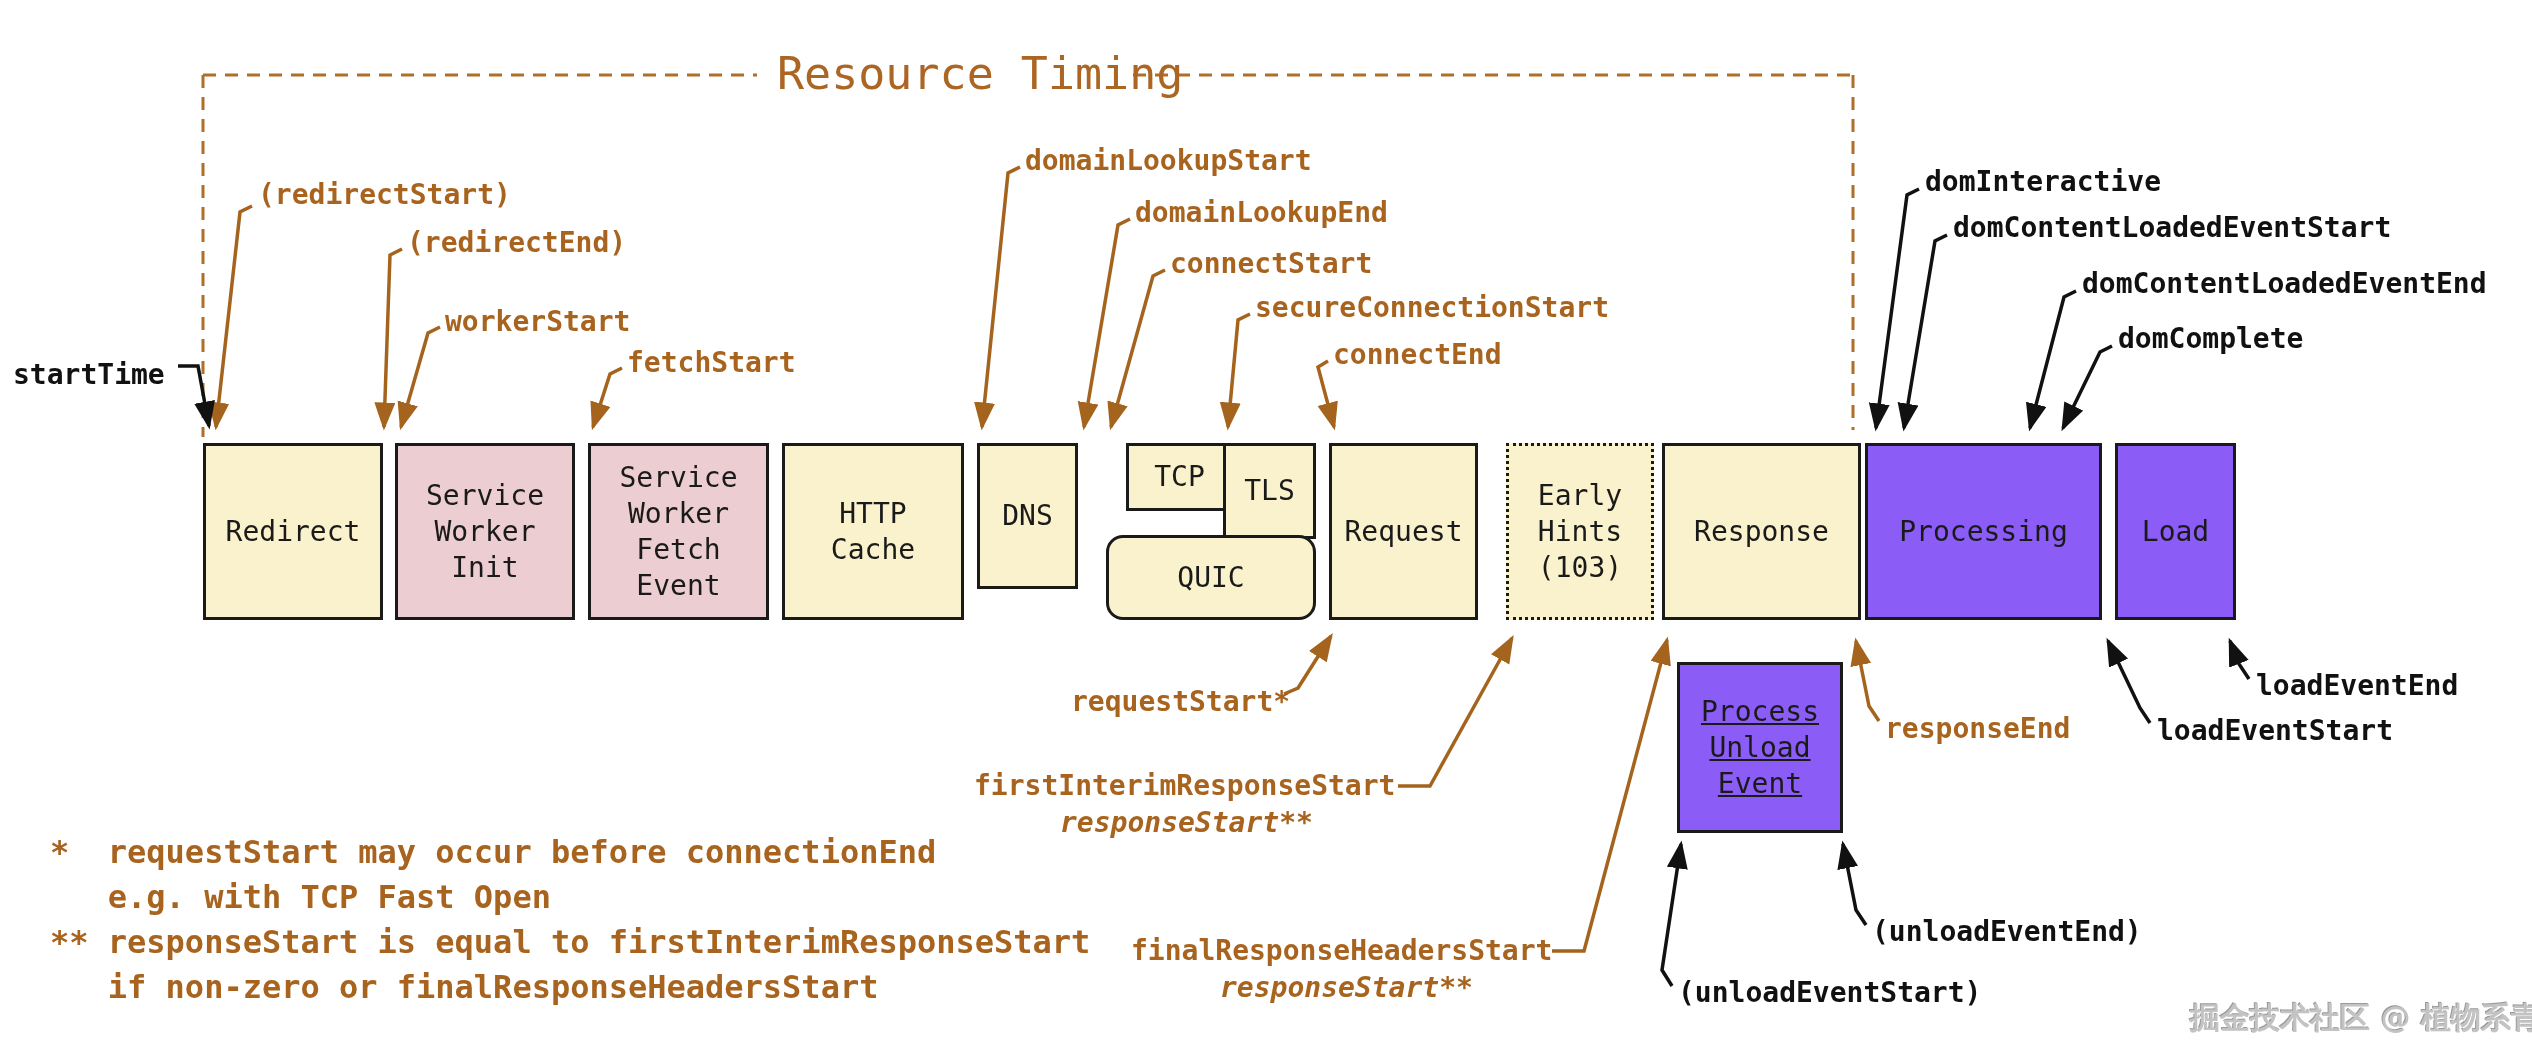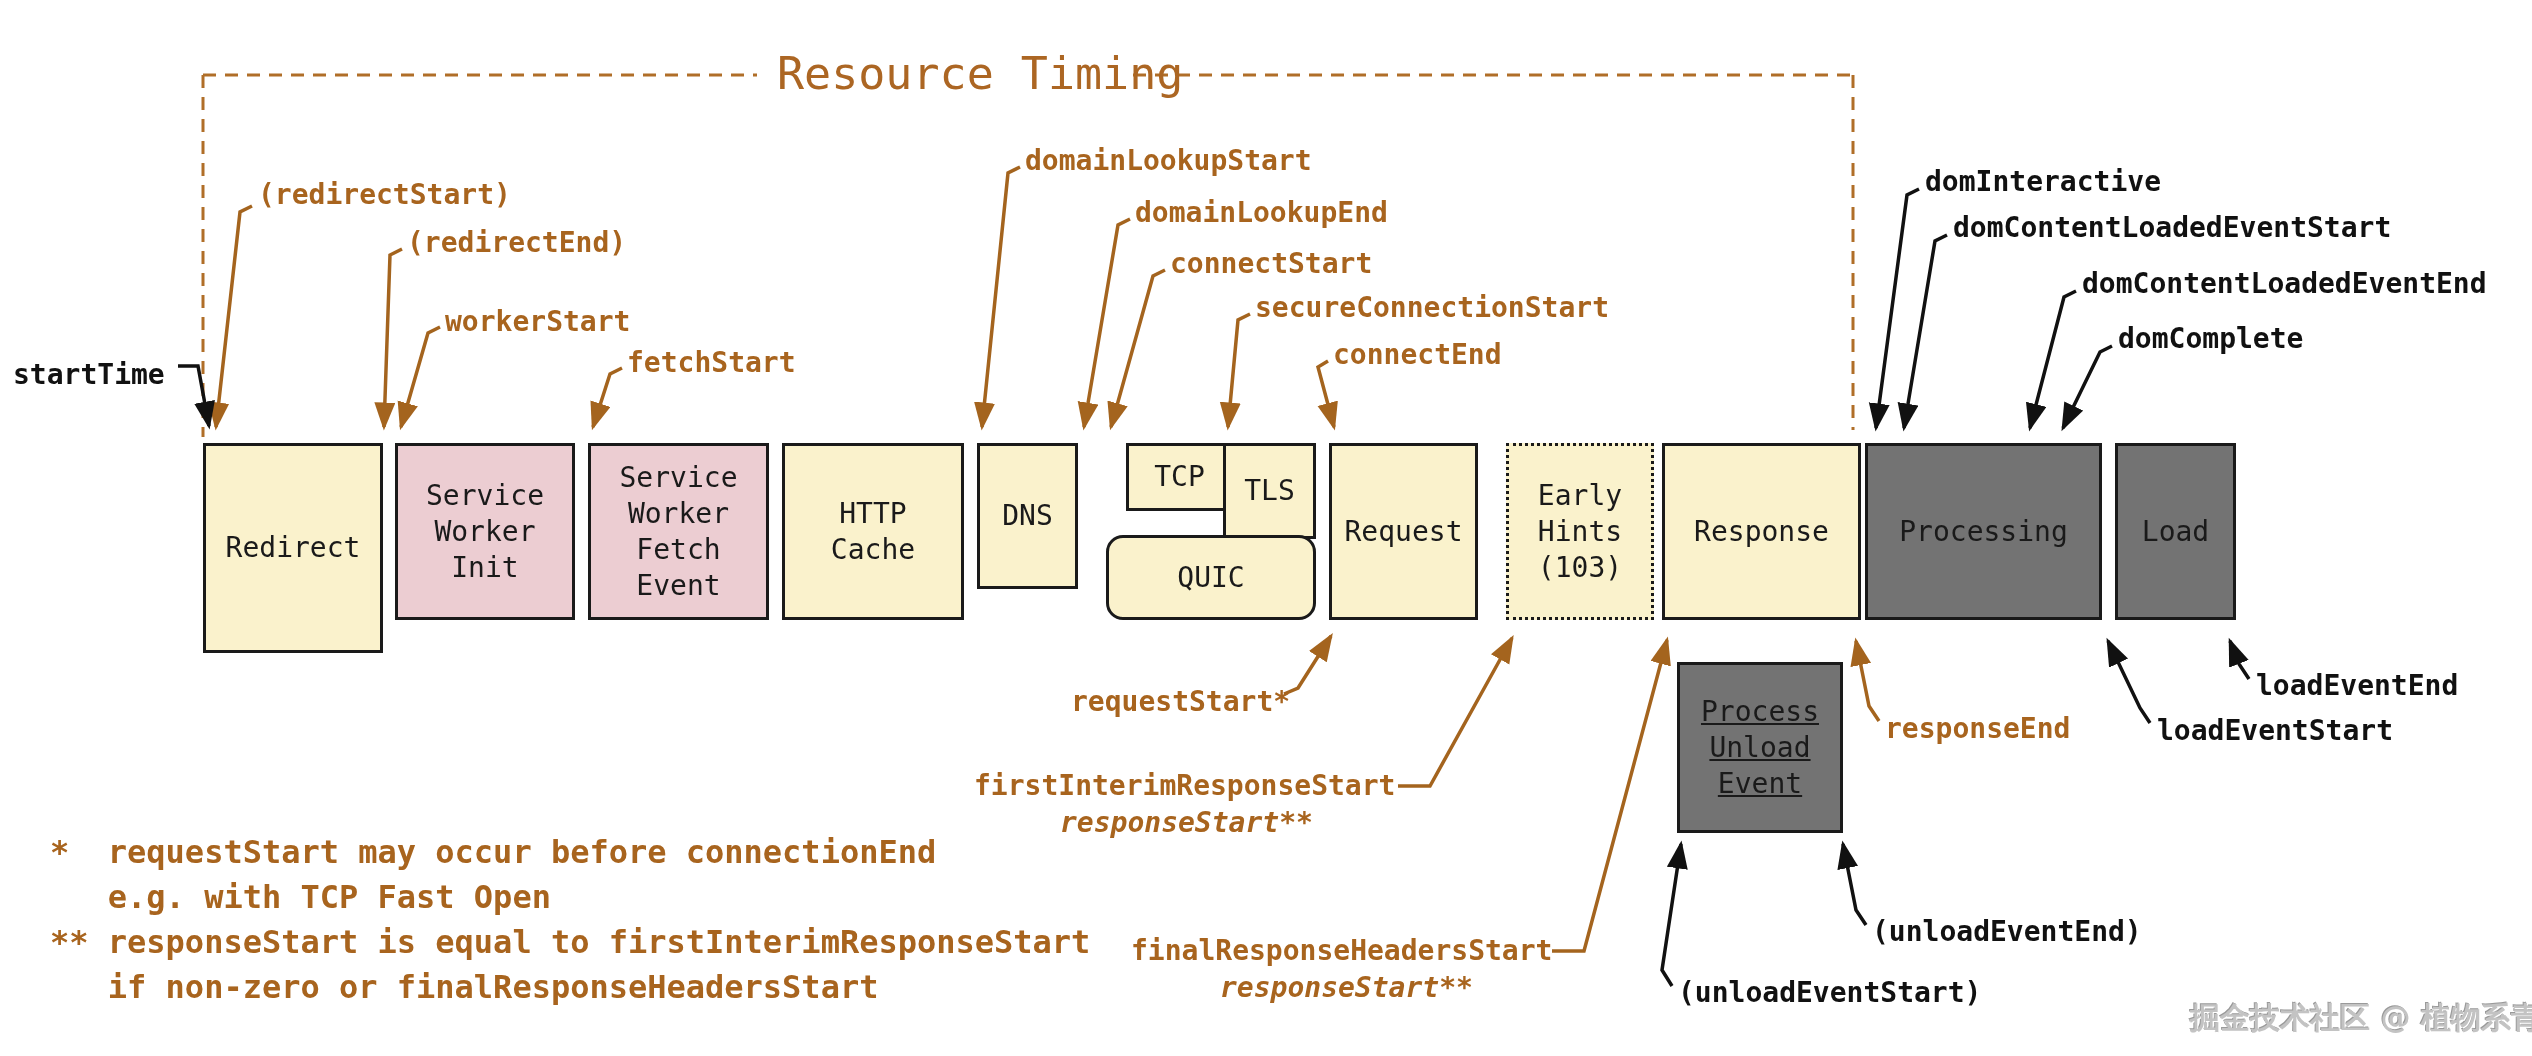--- a/index.html
+++ b/index.html
@@ -15,21 +15,21 @@
     position:absolute;
     box-sizing:border-box;
     border:3px solid #1a1a1a;
     display:flex;align-items:center;justify-content:center;
     text-align:center;
     font-size:28px;line-height:36px;color:#1a1a1a;
     white-space:pre-line;
   }
   .box.yellow{background:#FAF2CC;}
   .box.pink{background:#ECCDD2;}
-  .box.blue{background:#737373;}
+  .box.blue{background:#8b5cf6;}
   .box.dotted{border:3px dotted #1a1a1a;}
   .evt{
     position:absolute;
     font-size:28px;line-height:34px;font-weight:bold;
     white-space:nowrap;
   }
   .evt.brown{color:#A8641E;}
   .evt.black{color:#111111;}
   .evt.italic{font-style:italic;}
   .title{
@@ -96,21 +96,21 @@
       <path d="M2112,346 L2100,352 L2063,428"></path>
       <path d="M2150,723 L2140,708 L2108,641"></path>
       <path d="M2249,679 L2239,664 L2230,641"></path>
       <path d="M1866,925 L1856,910 L1843,844"></path>
       <path d="M1672,986 L1662,970 L1681,844"></path>
     </g>
   </svg>
 
   <div class="title">Resource Timing</div>
 
-  <div class="box yellow" style="left:203px;top:443px;width:180px;height:210px;">Redirect</div>
+  <div class="box yellow" style="left:203px;top:443px;width:180px;height:177px;">Redirect</div>
   <div class="box pink" style="left:395px;top:443px;width:180px;height:177px;">Service
 Worker
 Init</div>
   <div class="box pink" style="left:588px;top:443px;width:181px;height:177px;">Service
 Worker
 Fetch
 Event</div>
   <div class="box yellow" style="left:782px;top:443px;width:182px;height:177px;">HTTP
 Cache</div>
   <div class="box yellow" style="left:977px;top:443px;width:101px;height:146px;">DNS</div>

